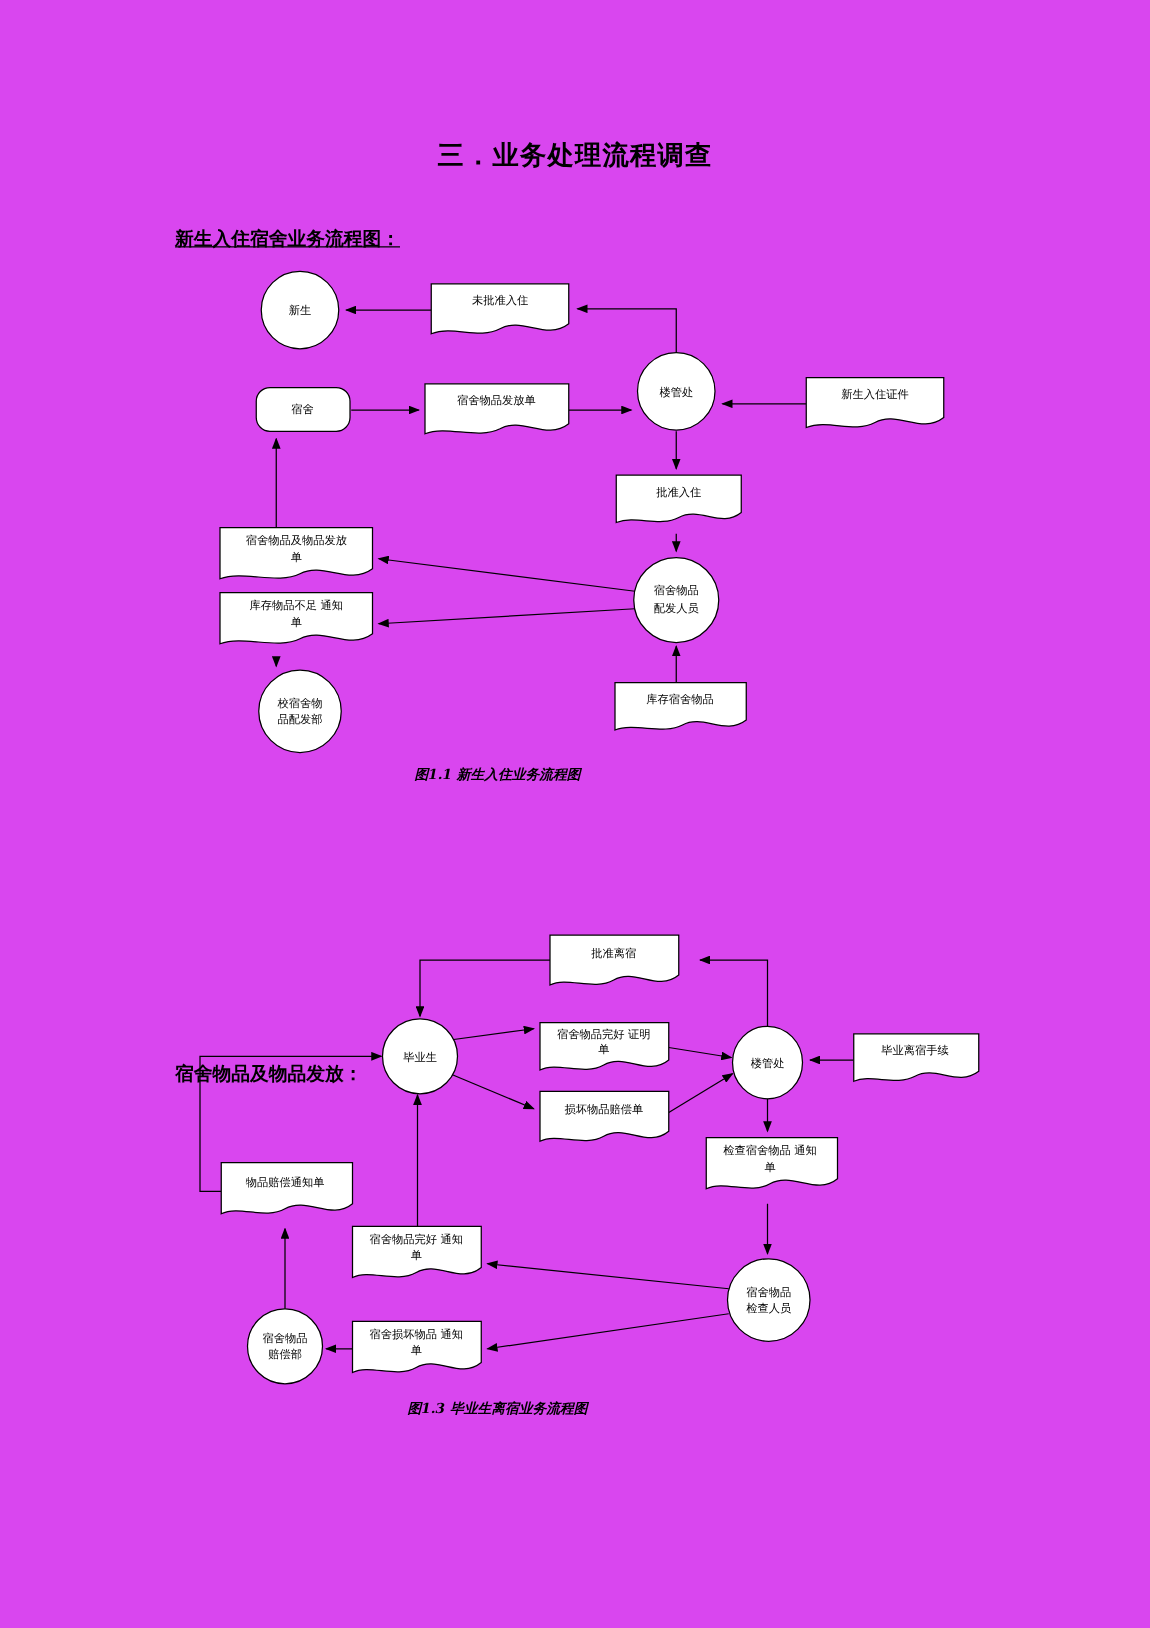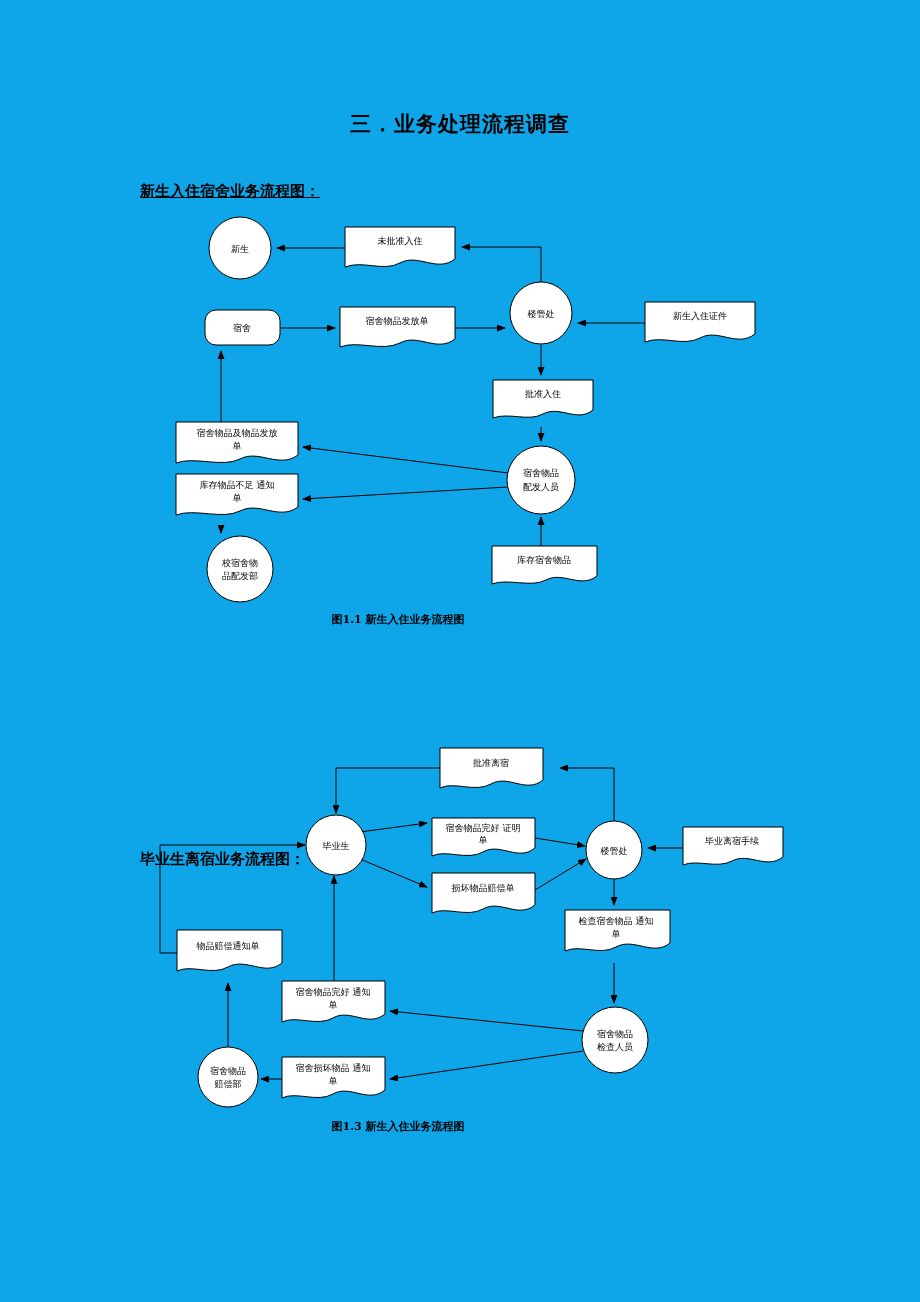--- a/index.html
+++ b/index.html
@@ -11,21 +11,21 @@
     width: 920px;
     height: 1302px;
     position: relative;
     font-family: "DejaVu Sans", "Liberation Sans", sans-serif;
     color: #000000;
     overflow: hidden;
   }
   .page {
     position: absolute;
     inset: 0;
-    background: #0ea5e9;
+    background: #d946ef;
   }
   .doc-title {
     position: absolute;
     top: 110px;
     left: 0;
     width: 920px;
     text-align: center;
     font-size: 21px;
     font-weight: bold;
     letter-spacing: 1px;
@@ -41,20 +41,21 @@
   #sub1 { top: 182px; text-decoration: underline; }
   #sub2 { top: 850px; }
   .fig-caption {
     position: absolute;
     width: 796px;
     left: 0;
     text-align: center;
     font-size: 11px;
     font-weight: bold;
     font-family: "DejaVu Serif", "Liberation Serif", serif;
+    font-style: italic;
   }
   #cap1 { top: 612px; }
   #cap2 { top: 1119px; }
   .flow-svg {
     position: absolute;
     left: 0;
   }
   #flow1 { top: 215px; }
   #flow2 { top: 735px; }
   svg text {
@@ -166,21 +167,21 @@
     </g>
 
     <g>
       <path class="shape" d="M492,331 L597,331 L597,361 C580,374 563,356 546,365 C531,373 508,363 492,369 Z"></path>
       <text x="544" y="345">库存宿舍物品</text>
     </g>
   </svg>
 
   <div class="fig-caption" id="cap1">图1.1 新生入住业务流程图</div>
 
-  <div class="section-label" id="sub2">毕业生离宿业务流程图：</div>
+  <div class="section-label" id="sub2">宿舍物品及物品发放：</div>
 
   <svg class="flow-svg" id="flow2" width="920" height="380" viewBox="0 0 920 380">
     <defs>
       <marker id="ah2" markerWidth="9" markerHeight="7" refX="8" refY="3.5" orient="auto">
         <polygon points="0 0, 9 3.5, 0 7" fill="#000"></polygon>
       </marker>
     </defs>
 
     <g>
       <path class="conn" d="M614,88 L614,33 L560,33" marker-end="url(#ah2)"></path>
@@ -260,15 +261,15 @@
       <text x="333" y="346" font-size="8.5">单</text>
     </g>
 
     <g>
       <ellipse class="shape" cx="228" cy="342" rx="30" ry="30"></ellipse>
       <text x="228" y="336" font-size="8.5">宿舍物品</text>
       <text x="228" y="349" font-size="8.5">赔偿部</text>
     </g>
   </svg>
 
-  <div class="fig-caption" id="cap2">图1.3 新生入住业务流程图</div>
+  <div class="fig-caption" id="cap2">图1.3 毕业生离宿业务流程图</div>
 
 </div>
 
 </body></html>

